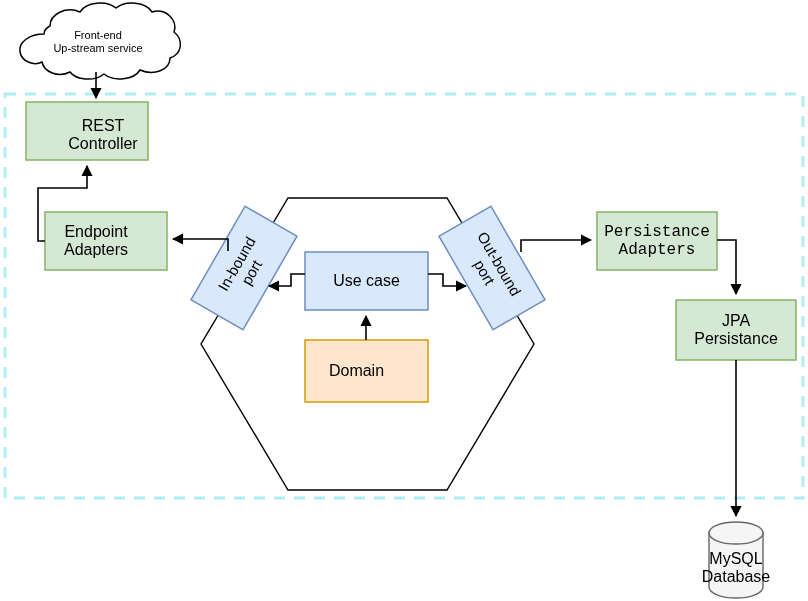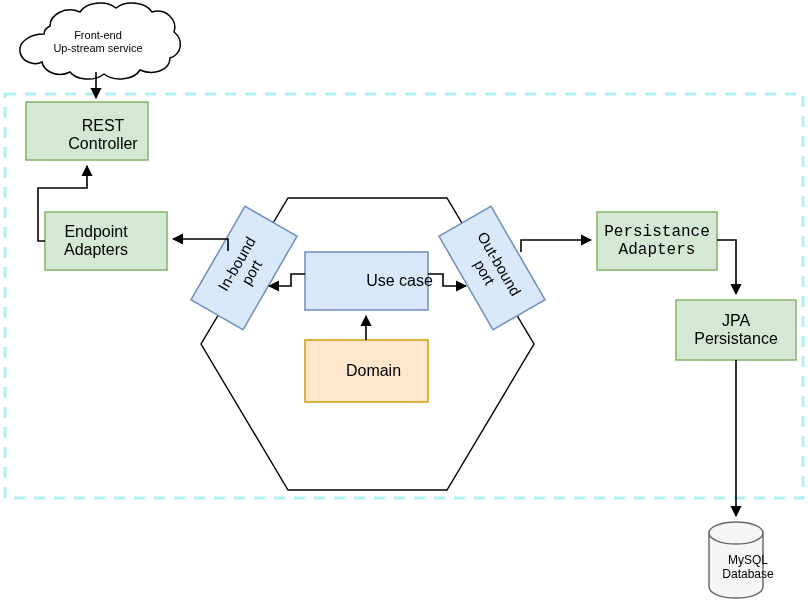--- a/index.html
+++ b/index.html
@@ -34,21 +34,21 @@
     align-items: center;
     justify-content: center;
     text-align: center;
     color: #000000;
     line-height: 1.15;
     white-space: pre-line;
     pointer-events: none;
   }
   .lbl-16 { font-size: 16px; }
   .lbl-15 { font-size: 15px; }
-  .lbl-12 { font-size: 12px; margin-left: 12px; }
+  .lbl-12 { font-size: 16px; }
   .lbl-11 { font-size: 11px; }
   .rot-neg60 { transform: rotate(-60deg); }
   .rot-pos60 { transform: rotate(60deg); }
 </style>
 </head>
 <body>
 
 <div id="canvas">
 
   <svg class="layer" viewBox="0 0 808 601">
@@ -127,23 +127,23 @@
 
   <div class="node-label lbl-16" style="left:26px; top:102px; width:122px; height:66px;margin-left:16px;">REST
 Controller</div>
 
   <div class="node-label lbl-16" style="left:45px; top:212px; width:102px; height:58px;">Endpoint
 Adapters</div>
 
   <div class="node-label lbl-15 rot-neg60" style="left:190px; top:238px; width:108px; height:60px;">In-bound
 port</div>
 
-  <div class="node-label lbl-16" style="left:305px; top:252px; width:123px; height:58px;padding-left:33px;">Use case</div>
+  <div class="node-label lbl-16" style="left:305px; top:252px; width:123px; height:58px;">Use case</div>
 
-  <div class="node-label lbl-16" style="left:312px; top:340px; width:123px; height:62px;">Domain</div>
+  <div class="node-label lbl-16" style="left:295px; top:340px; width:123px; height:62px;">Domain</div>
 
   <div class="node-label lbl-15 rot-pos60" style="left:438px; top:238px; width:108px; height:60px;">Out-bound
 port</div>
 
   <div class="node-label lbl-16" style="left:597px; top:212px; width:120px; height:58px;font-family:Liberation Mono, monospace;">Persistance
 Adapters</div>
 
   <div class="node-label lbl-16" style="left:676px; top:300px; width:120px; height:60px;">JPA
 Persistance</div>
 

